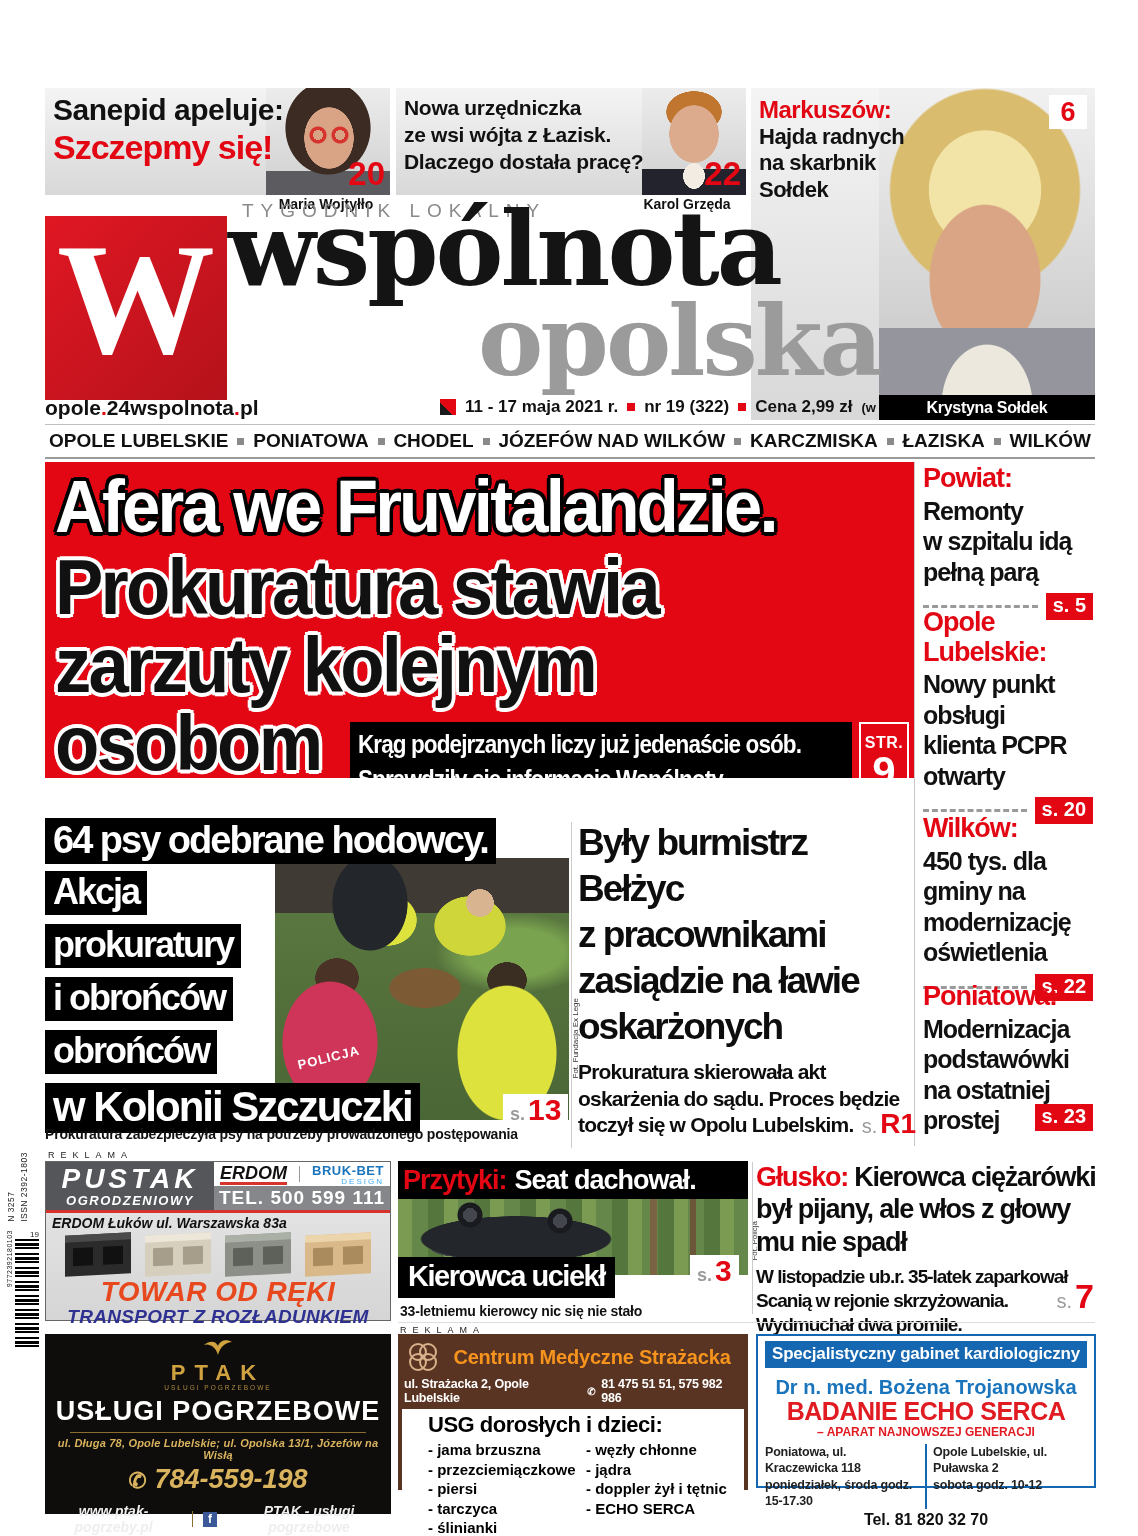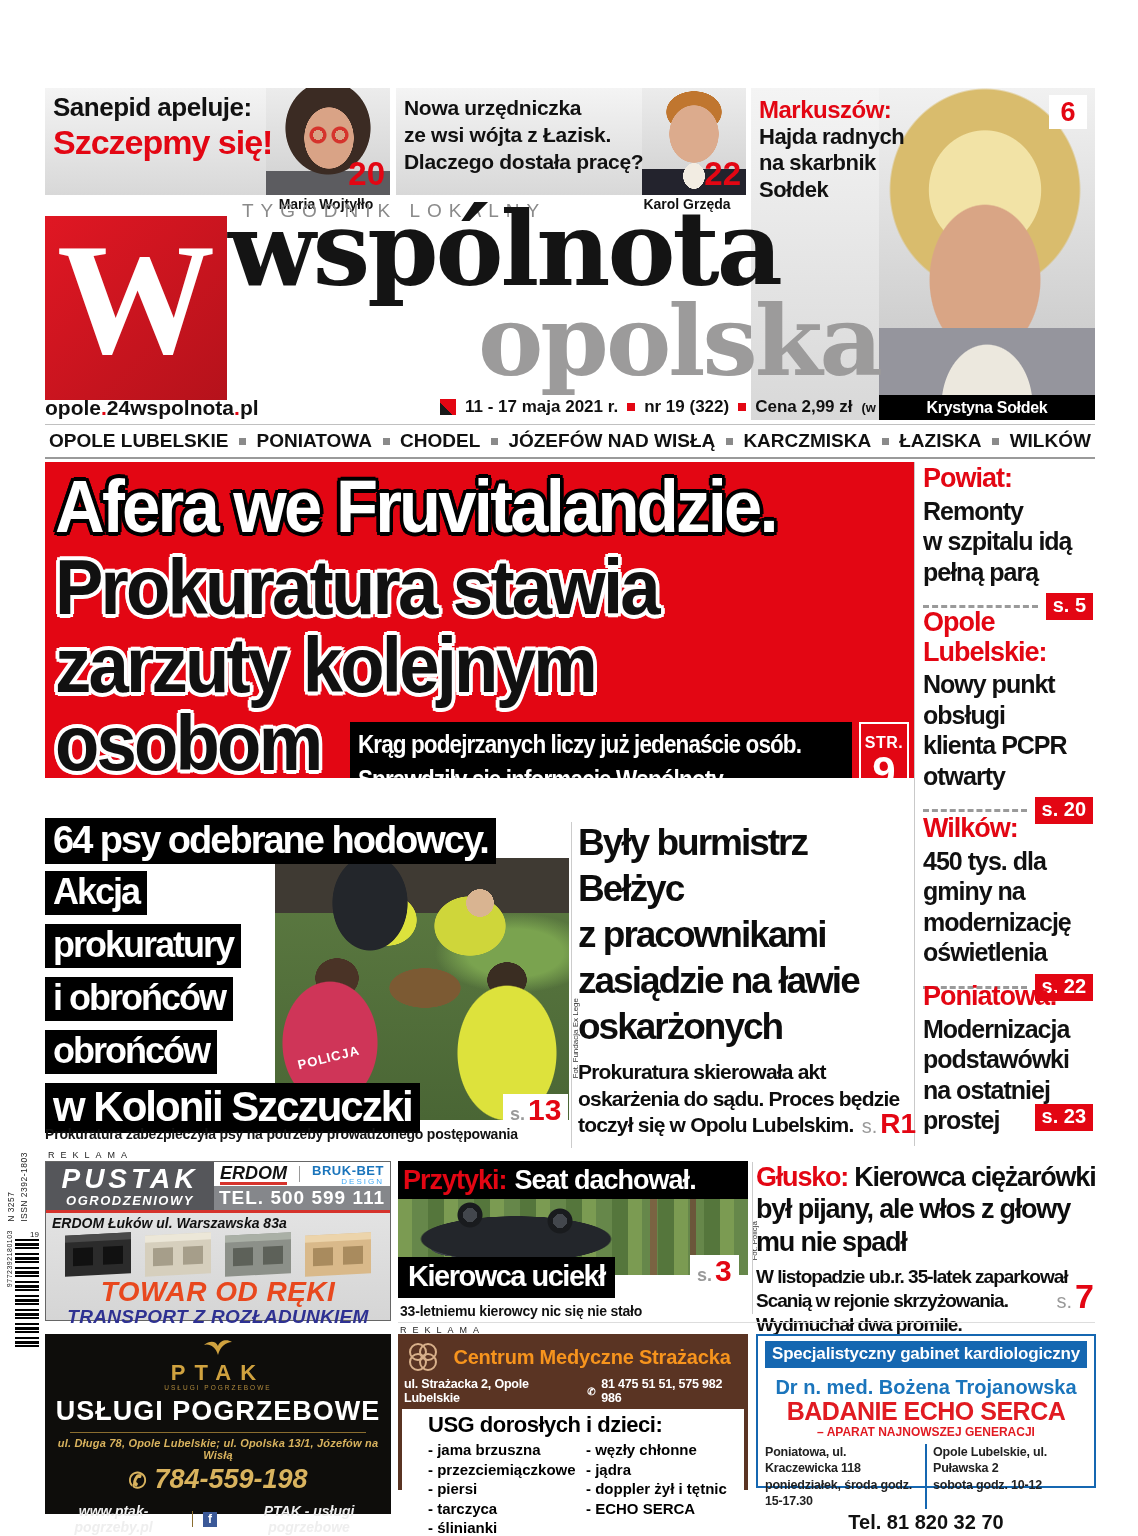--- a/index.html
+++ b/index.html
@@ -7,21 +7,21 @@
         font-family:"Liberation Sans",sans-serif;color:#111;}
   .abs{position:absolute;}
   .pre{white-space:pre-line;}
   .red{color:#e30613;}
 
   
   .teaser{position:absolute;background:linear-gradient(180deg,#f4f4f4,#d8d8d8);overflow:hidden;}
   .t1{left:45px;top:88px;width:345px;height:107px;}
   .t2{left:396px;top:88px;width:350px;height:107px;}
   .t3{left:751px;top:88px;width:344px;height:332px;}
-  .t-kicker{font-weight:bold;font-size:26px;letter-spacing:-.5px;line-height:1.05;}
+  .t-kicker{font-weight:bold;font-size:30px;letter-spacing:-.5px;line-height:1.05;}
   .t1 .t-text{position:absolute;left:8px;top:6px;z-index:2;}
   .t1-title{font-weight:bold;font-size:34px;letter-spacing:-1px;color:#e30613;margin-top:2px;}
   .t2 .t-text{position:absolute;left:8px;top:7px;z-index:2;font-weight:bold;font-size:21px;
               letter-spacing:-.3px;line-height:1.28;}
   .t3 .t-text{position:absolute;left:8px;top:8px;width:165px;z-index:2;}
   .t3-kicker{font-weight:bold;font-size:24px;color:#e30613;letter-spacing:-.5px;}
   .t3-title{font-weight:bold;font-size:22px;letter-spacing:-.5px;line-height:1.2;color:#111;}
   .t-page{position:absolute;right:5px;bottom:2px;font-weight:bold;font-size:33px;color:#e30613;z-index:3;}
   .t-caption{position:absolute;font-weight:bold;font-size:14px;color:#111;text-align:center;}
   .cap1{left:262px;top:196px;width:128px;text-align:center;}
@@ -241,21 +241,21 @@
   
   .ad-cardio{left:756px;top:1334px;width:340px;height:154px;background:#fff;border:2px solid #1567b1;
              box-sizing:border-box;padding:5px 7px 0;}
   .cd-head{background:#1567b1;color:#fff;font-weight:bold;font-size:17px;text-align:center;padding:3px 0 4px;letter-spacing:-.2px;}
   .cd-doc{color:#1b75bc;font-weight:bold;font-size:20px;text-align:center;margin-top:8px;}
   .cd-exam{color:#e11b22;font-weight:bold;font-size:25px;text-align:center;letter-spacing:-.5px;line-height:1;}
   .cd-exams{color:#e11b22;font-weight:bold;font-size:12px;text-align:center;margin-top:1px;}
   .cd-locs{display:flex;margin-top:5px;align-items:stretch;}
   .cd-col{flex:1;font-weight:bold;font-size:12.5px;line-height:1.3;color:#222;letter-spacing:-.2px;}
   .cd-div{width:2px;background:#1567b1;margin:0 6px;}
-  .cd-tel{text-align:center;font-weight:bold;font-size:20px;color:#111;margin-top:2px;}
+  .cd-tel{text-align:center;font-weight:bold;font-size:16px;color:#111;margin-top:2px;}
 
   
   .edition{left:6px;top:1152px;width:34px;display:flex;flex-direction:column;gap:8px;align-items:flex-start;}
   .ed-ids{display:flex;gap:3px;}
   .vtext{writing-mode:vertical-rl;transform:rotate(180deg);font-size:8.5px;color:#222;letter-spacing:.5px;}
   .bc-wrap{display:flex;gap:2px;align-items:flex-start;}
   .bc-col{display:flex;flex-direction:column;align-items:flex-end;}
   .bc-sup{font-size:8px;color:#222;}
   .barcode{width:24px;height:112px;background:repeating-linear-gradient(180deg,#000 0 2px,#fff 2px 4px,#000 4px 7px,#fff 7px 8px,#000 8px 10px,#fff 10px 14px);}
   .bc-num{font-size:7px;}
@@ -313,21 +313,21 @@
     <span class="price-note">(w tym VAT 5%)</span>
   </div>
 
   <div class="nav abs">
     <span>OPOLE LUBELSKIE</span>
     <span class="nav-sep"></span>
     <span>PONIATOWA</span>
     <span class="nav-sep"></span>
     <span>CHODEL</span>
     <span class="nav-sep"></span>
-    <span>JÓZEFÓW NAD WISŁĄ</span>
+    <span>JÓZEFÓW NAD WILKÓW</span>
     <span class="nav-sep"></span>
     <span>KARCZMISKA</span>
     <span class="nav-sep"></span>
     <span>ŁAZISKA</span>
     <span class="nav-sep"></span>
     <span>WILKÓW</span>
   </div>
 
   <div class="lead abs">
     <div class="lead-l ll1 ob">Afera we Fruvitalandzie.</div>

